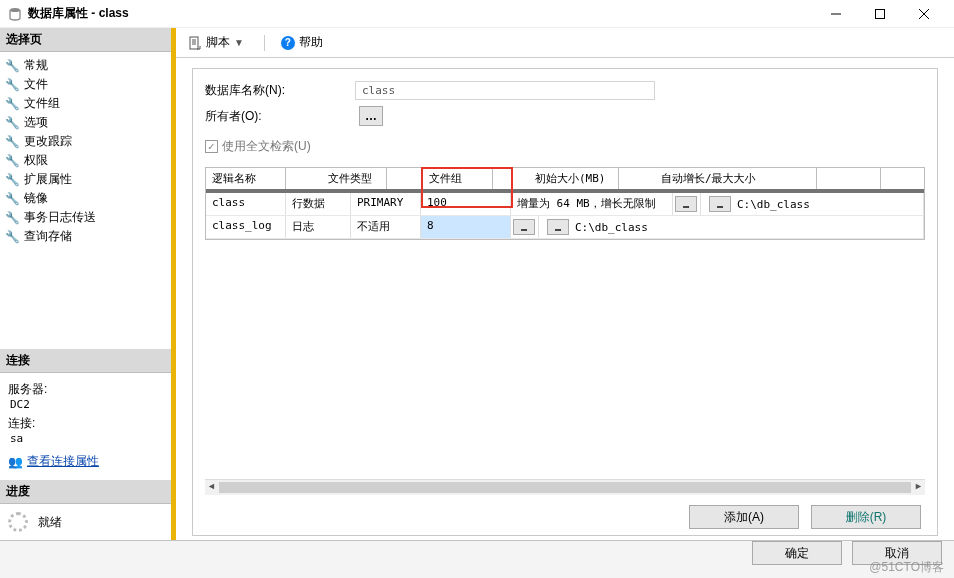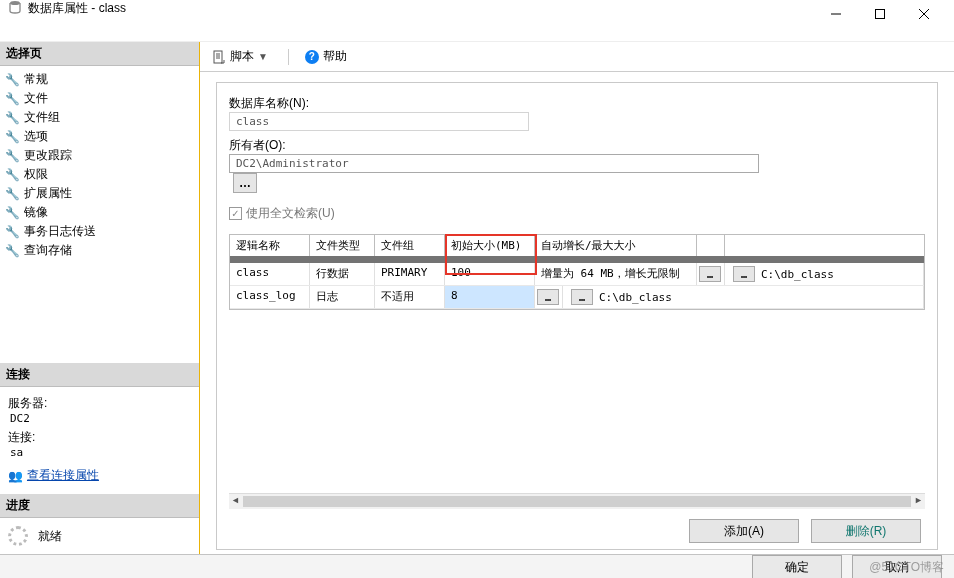--- a/index.html
+++ b/index.html
@@ -1,59 +1,59 @@
 <!DOCTYPE html>
 <html><head>
 <meta charset="utf-8">
 <style>
   * { box-sizing: border-box; }
   body {
     margin: 0; padding: 0; font-family: "Microsoft YaHei", "SimSun", Tahoma, sans-serif;
     font-size: 12px; background: #fff; color: #000;
     width: 954px; height: 578px; overflow: hidden; position: relative;
   }
-  .titlebar { height: 42px; display: flex; align-items: flex-start; padding: 0 8px; border-bottom: 1px solid #eee; }
+  .titlebar { height: 28px; display: flex; align-items: center; padding: 0 8px; border-bottom: 1px solid #eee; font-weight: bold; }
   .titlebar .icon { width: 14px; height: 14px; margin-right: 6px; display:inline-flex; }
   .titlebar .title { flex: 1; }
   .winbtns { display: flex; }
   .winbtn { width: 44px; height: 28px; display:flex; align-items:center; justify-content:center; color:#222; }
   .body { display: flex; height: calc(100% - 30px - 36px); }
-  .sidebar { width: 200px; border-right: 1px solid #eab308; background: #fff; display:flex; flex-direction:column; }
+  .sidebar { width: 176px; border-right: 5px solid #eab308; background: #fff; display:flex; flex-direction:column; }
   .sidehead { background: #d9d9d9; border-bottom: 1px solid #bdbdbd; padding: 3px 6px; font-weight: bold; }
   .navlist { padding: 4px 0 10px 6px; }
   .navitem { display:flex; align-items:center; padding: 1px 0; gap:4px; cursor:default; }
   .navitem .glyph { width:14px; display:inline-flex; justify-content:center; }
   .sidegroup { }
   .conngroup { padding: 4px 8px 10px 8px; }
   .conngroup .lbl { margin-top:4px; }
   .conngroup .val { font-family: monospace; font-size:11px; margin-left:2px; }
   .link { color: #0646ad; text-decoration: underline; cursor: pointer; }
   .progressarea { padding: 8px; display:flex; align-items:center; gap:10px; flex:0; }
   .spinner { width: 20px; height:20px; border:3px dotted #bbb; border-radius:50%; }
   .main { flex:1; display:flex; flex-direction:column; }
   .toolbar { height: 30px; border-bottom:1px solid #ccc; display:flex; align-items:center; padding: 0 8px; gap: 12px; }
   .toolbar .tbtn { display:flex; align-items:center; gap:4px; padding:2px 4px; }
   .toolbar .drop { font-size:10px; color:#555; }
   .divider { width:1px; height:16px; background:#ccc; margin:0 4px; }
   .helpbtn { display:flex; align-items:center; gap:4px; }
   .circlehelp { width:14px; height:14px; background:#0d7ef2; color:#fff; border-radius:50%; display:inline-flex; align-items:center; justify-content:center; font-size:10px; font-weight:bold; }
   .content { flex:1; padding: 10px 16px 4px 16px; overflow:hidden; position:relative; display:flex; flex-direction:column; }
   .panel { border:1px solid #c9c9c9; flex:1; padding: 12px 12px 6px 12px; display:flex; flex-direction:column; overflow:hidden; }
-  .formrow { display:flex; margin-bottom:6px;flex-direction:column; }
+  .formrow { display:flex; align-items:center; margin-bottom:6px; }
   .formrow .flabel { width: 150px; }
   .formrow .valuebox { border:1px solid #a9a9a9; padding:2px 6px; font-family: monospace; font-size:11px; color:#555; }
   .formrow .valuebox.ro { border-color:#d4d4d4; background:#fff; width: 300px; }
   .formrow .valuebox.owner { width: 530px; }
   .formrow .dots { width:24px; height:20px; border:1px solid #a9a9a9; background:#e6e6e6; margin-left:4px; display:flex;align-items:center;justify-content:center; font-weight:bold; }
   .checkbox { display:flex; align-items:center; color:#777; margin:6px 0 12px 0; gap:4px; }
   .checkbox .box { width:13px; height:13px; border:1px solid #999; display:inline-flex; align-items:center;justify-content:center; font-size:10px; color:#888; }
   .sectionlabel { margin-bottom:4px; }
   .grid { border:1px solid #bdbdbd; font-family: "SimSun", monospace; font-size:11px; position:relative; background:#fff; }
   .ghead, .grow { display:flex; }
-  .ghead { border-bottom:7px solid #737373; }
+  .ghead { border-bottom:4px solid #737373;gap:36px; }
   .gcell { border-right:1px solid #e0e0e0; padding:3px 6px; overflow:hidden; white-space:nowrap; }
   .ghead .gcell { border-right:1px solid #bdbdbd; }
   .c-name { width:80px; } .c-type{width:65px;} .c-grp{width:70px;} .c-size{width:90px;} .c-grow{width:162px;} .c-growbtn{width:28px; padding:0; } .c-path{flex:1;}
   .rowsel .gcell { }
   .grow { border-bottom:1px solid #e8e8e8; }
   .grow .c-growbtn, .grow .c-path { display:flex; align-items:center; }
   .cellbtn { width:22px; height:16px; background:#e6e6e6; border:1px solid #a9a9a9; display:flex;align-items:center;justify-content:center; font-weight:bold; margin-left:2px; cursor:pointer; font-size:10px;}
   .hl-red { position:absolute; border:2px solid #e53528; pointer-events:none; }
   .sel { background:#cde6ff; }
   .gridfill { flex:1; }
@@ -193,21 +193,20 @@
     </div>
 
     <div class="content">
       <div class="panel">
         <div class="formrow">
           <span class="flabel">数据库名称(N):</span>
           <div class="valuebox ro">class</div>
         </div>
         <div class="formrow">
           <span class="flabel">所有者(O):</span>
-          <div class="valuebox owner">DC2\Administrator</div>
           <div class="dots">…</div>
         </div>
         <div class="checkbox">
           <span class="box">✓</span>
           <span>使用全文检索(U)</span>
         </div>
 
         <div class="grid" style="position:relative;">
           <div class="ghead">
             <div class="gcell c-name">逻辑名称</div>

